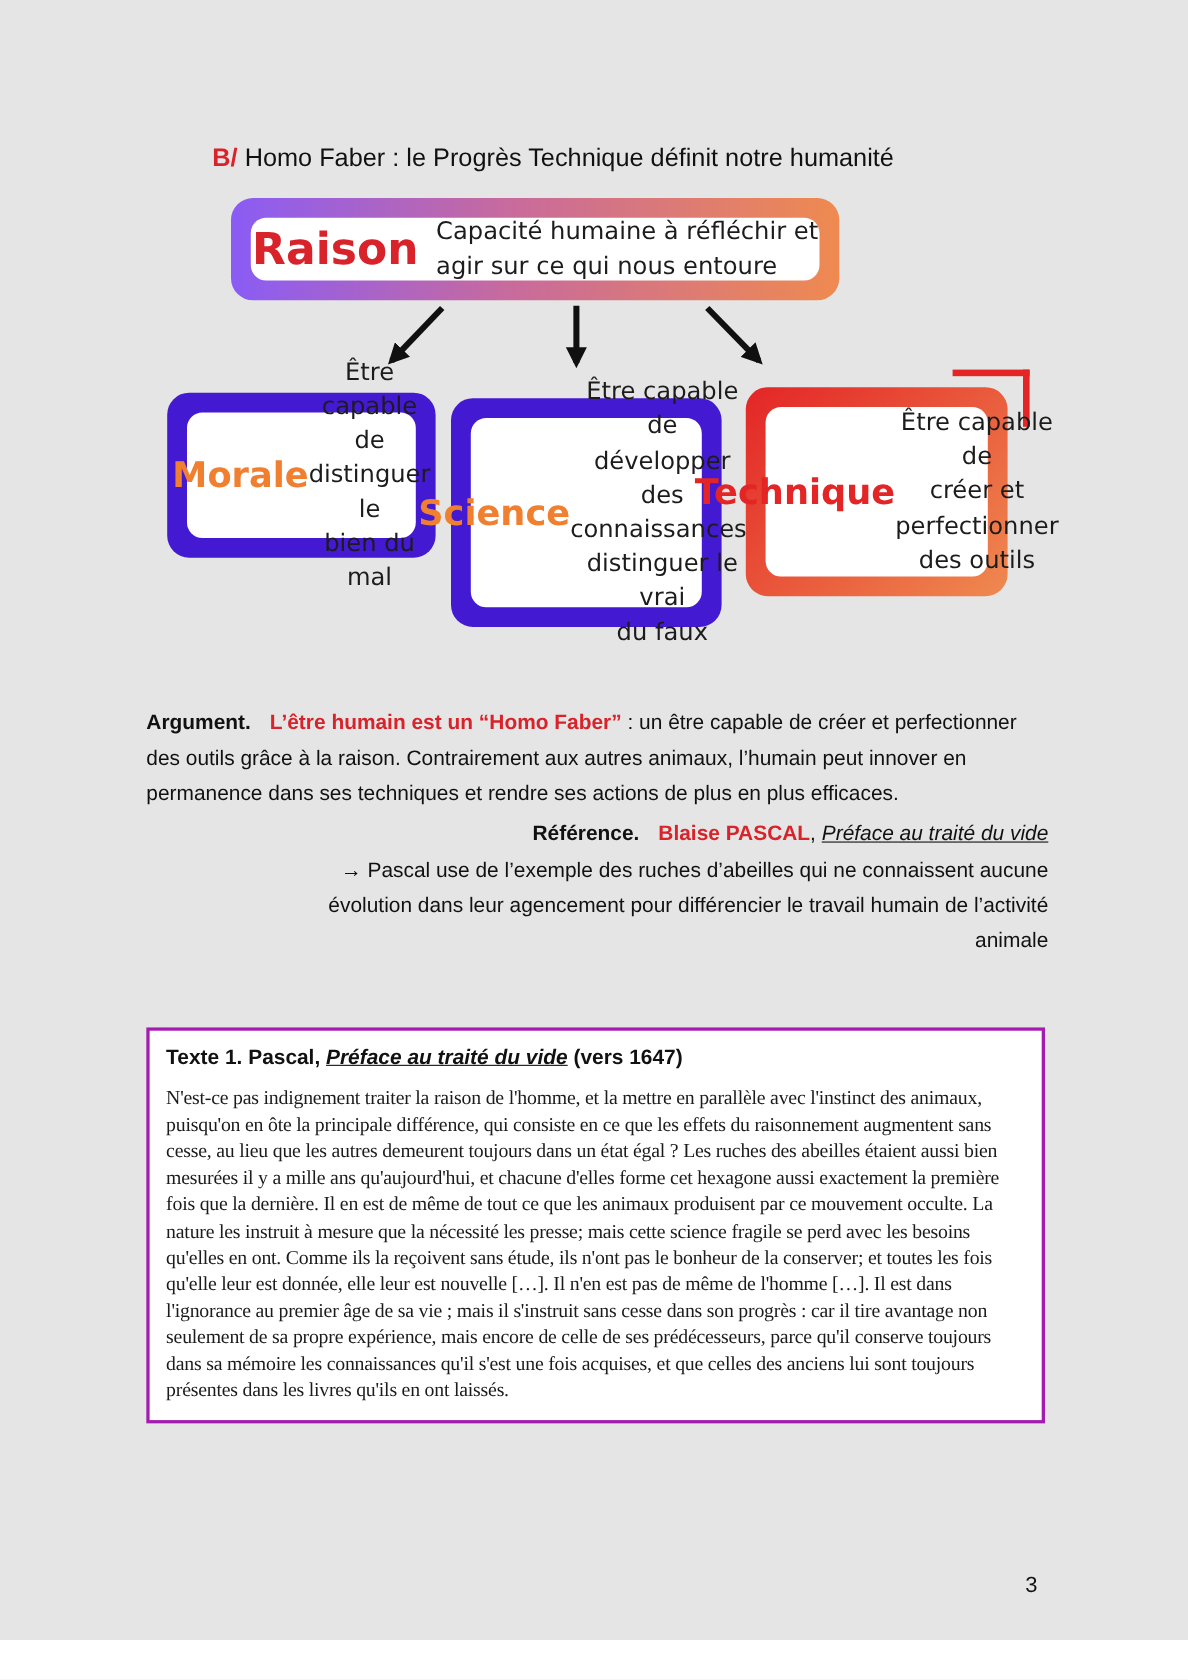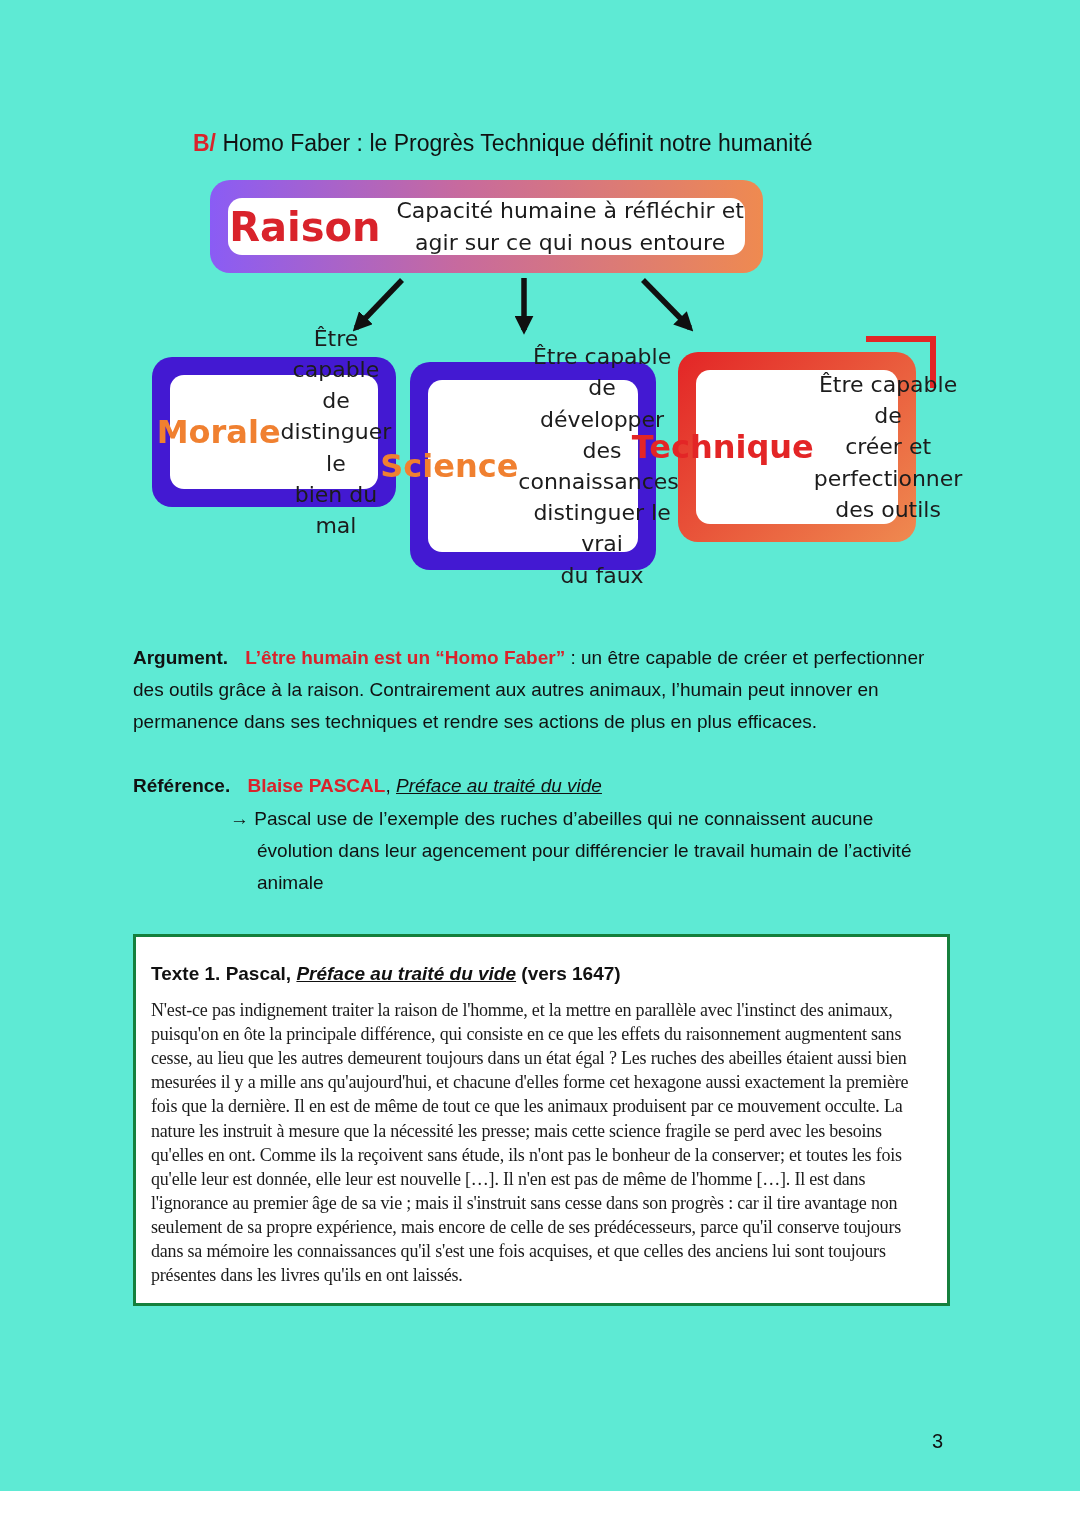--- a/index.html
+++ b/index.html
@@ -1,36 +1,36 @@
 <!DOCTYPE html>
 <html lang="fr" style="--red: #d9232b; --red2: #e32526; --orange: #f08030; --violet: #4319d2; --purple: #8a5cf5; --orangeBorder: #ef8a50;"><head>
 <meta charset="utf-8">
 <style>
   html,body{margin:0;padding:0;background:#ffffff;}
   .page{
-    position:relative;width:1080px;height:1491px;background:#5eead4;
+    position:relative;width:1080px;height:1491px;background:#e5e5e5;
     font-family:"Liberation Sans",sans-serif;color:#111;overflow:hidden;
   }
 
   
   .heading{position:absolute;left:193px;top:130px;font-size:23px;color:#111;}
   .heading .prefix{color:var(--red,#d9232b);font-weight:bold;}
 
   
   .gradbox{position:absolute;border-radius:20px;padding:18px;box-sizing:border-box;}
   .gradbox .inner{
     background:#fff;border-radius:14px;width:100%;height:100%;box-sizing:border-box;
     display:flex;align-items:center;justify-content:center;
     font-family:"DejaVu Sans",sans-serif;
   }
   .raison-wrap{left:210px;top:180px;width:553px;height:93px;
     background:linear-gradient(90deg,#8a5cf5 0%,#c76a9e 45%,#ef8a50 100%);}
   .raison-wrap .inner{flex-direction:row;gap:16px;align-items:center;justify-content:center;}
   .raison-title{color:var(--red,#d9232b);font-weight:bold;font-size:40px;line-height:1;}
-  .raison-desc{font-size:22px;line-height:1.45;text-align:center;white-space:pre-line;color:#1c1c1c;}
+  .raison-desc{font-size:22px;line-height:1.45;white-space:pre-line;color:#1c1c1c;}
 
   .arrows{position:absolute;left:0;top:276px;}
 
   .dbox-title{font-weight:bold;font-size:32px;line-height:1.25;}
   .dbox-body{font-size:22px;line-height:1.42;text-align:center;white-space:pre-line;color:#1c1c1c;}
   .orange-title{color:var(--orange,#f08030);}
   .red-title{color:var(--red2,#e32526);}
   .morale-wrap{left:152px;top:357px;width:244px;height:150px;background:var(--violet,#4319d2);}
   .science-wrap{left:410px;top:362px;width:246px;height:208px;background:var(--violet,#4319d2);}
   .technique-wrap{left:678px;top:352px;width:238px;height:190px;
@@ -38,27 +38,27 @@
 
   .bracket{position:absolute;left:866px;top:336px;width:64px;height:46px;
     border-top:6px solid var(--red2,#e32526);border-right:6px solid var(--red2,#e32526);}
 
   
   .argument{position:absolute;left:133px;top:642px;width:820px;font-size:19px;line-height:1.68;}
   .bold{font-weight:bold;}
   .redtext{color:var(--red,#d9232b);font-weight:bold;margin-left:12px;}
   .worktitle{font-style:italic;text-decoration:underline;}
 
-  .reference{position:absolute;left:133px;top:770px;width:820px;font-size:19px;line-height:1.68;}
+  .reference{position:absolute;left:133px;top:743px;width:820px;font-size:19px;line-height:1.68;text-align:right;}
   .ref-bullets{margin-left:97px;margin-top:1px;}
   .ref-bullet{padding-left:27px;text-indent:-27px;}
 
   
   .texte-box{position:absolute;left:133px;top:934px;width:817px;box-sizing:border-box;
-    border:3px solid #15803d;padding:26px 15px 16px 15px;background:#fff;}
+    border:3px solid #a21caf;padding:14px 15px 16px 15px;background:#fff;}
   .texte-title{font-size:19px;font-weight:bold;margin-bottom:13px;}
   .texte-title .worktitle{font-weight:bold;}
   .texte-body{font-size:18px;line-height:1.34;color:#1b1b1b;
     font-family:Liberation Serif, serif;letter-spacing:-0.2px;}
 
   .page-number{position:absolute;left:932px;top:1430px;font-size:20px;color:#111;}
 </style>
 </head>
 <body>
 

